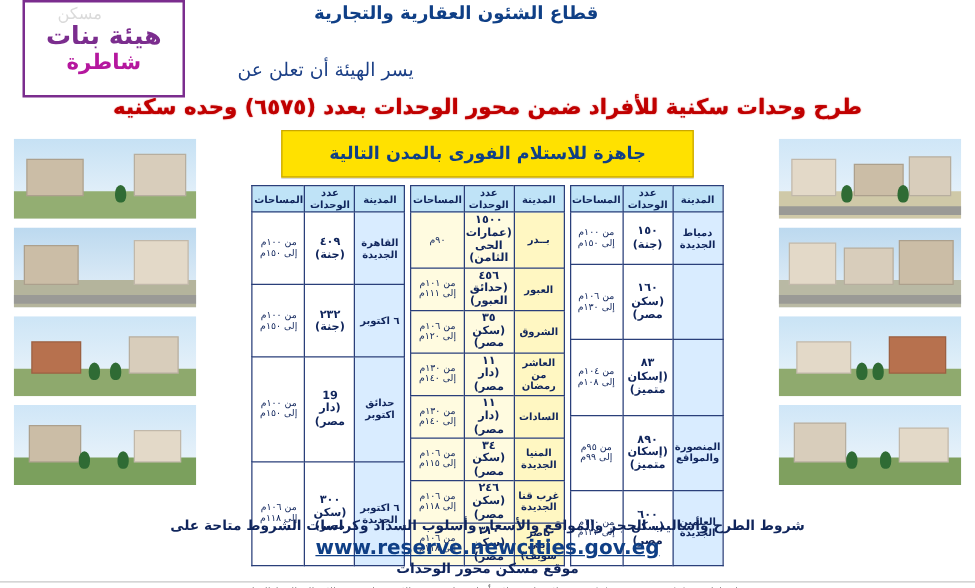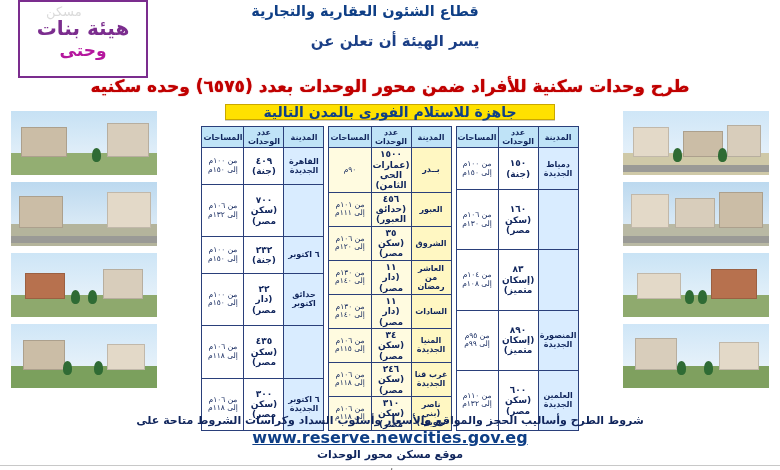--- a/index.html
+++ b/index.html
@@ -67,23 +67,23 @@
     z-index:40;
   }
   .wm-1 { color:#7b2d8e; font-weight:bold; font-size:20px; line-height:1; letter-spacing:-1px; }
   .wm-2 { color:#b5179e; font-weight:bold; font-size:17px; line-height:1.1; margin-top:3px;}
   .wm-ghost {
     position:absolute; top:2px; left:26px;
     color:#bdbdbd; font-size:13px; opacity:.55;
   }
 
   .sub-line {
-    position:absolute; top:32px; right:180px; left:190px;
-    text-align:center;
-    color:#1b3f86; font-size:15px; font-weight:bold;
+    position:absolute; top:47px; right:180px; left:190px;
+    text-align:left;
+    color:#1b3f86; font-size:15px; font-weight:normal;
   }
 
   .red-line {
     position:absolute; top:76px; right:14px; left:14px;
     text-align:center;
     color:#c00000; font-weight:bold; font-size:17px;
     text-shadow:0 0 1px #c00000;
   }
 
   
@@ -104,21 +104,21 @@
   .bldg.r  { background:#b7714e; }
   .tree { position:absolute; bottom:20%; width:9px; height:14px; background:#2f6b34; border-radius:50% 50% 40% 40%; }
   .road { position:absolute; left:0; right:0; bottom:4%; height:12%; background:#9a9a96; }
 
   
   .center {
     position:absolute; top:104px; right:166px; left:166px; bottom:56px;
   }
   .ribbon {
     margin:0 auto 6px auto;
-    width:330px; height:16px;
+    width:330px; height:38px;
     background:#ffe100;
     border:1px solid #caa700;
     display:flex; align-items:center; justify-content:center;
     color:#0f3f86; font-weight:bold; font-size:14px;
     box-shadow:0 1px 0 rgba(0,0,0,.2);
   }
 
   .tables {
     display:flex; flex-direction:row; gap:4px; justify-content:center;
   }
@@ -176,21 +176,21 @@
 
     <div class="hdr-title">
       <span class="l2">قطاع الشئون العقارية والتجارية</span>
     </div>
 
     <div class="sub-line">يسر الهيئة أن تعلن عن</div>
 
     <div class="watermark">
       <div class="wm-ghost">مسكن</div>
       <div class="wm-1">هيئة بنات</div>
-      <div class="wm-2">وحتى</div>
+      <div class="wm-2">شاطرة</div>
     </div>
   </div>
 
   <div class="red-line">طرح وحدات سكنية للأفراد ضمن محور الوحدات بعدد (٦٥٧٥) وحده سكنيه</div>
 
   <div class="photo-col right">
     <div class="photo">
       <div class="ph-sky" style="background:linear-gradient(#cfe6f7,#eef5fb)"></div>
       <div class="ph-ground" style="background:#cfc9a8"></div>
       <div class="bldg" style="right:8px;width:34px;height:32px"></div>
@@ -290,21 +290,21 @@
             </tr>
             <tr>
               <td class="c-city city-blue"></td>
               <td class="c-units">٨٣
 (إسكان متميز)</td>
               <td class="c-area">من ١٠٤م
 إلى ١٠٨م</td>
             </tr>
             <tr>
               <td class="c-city city-blue">المنصورة
-الجديدة</td>
+والمواقع</td>
               <td class="c-units">٨٩٠
 (إسكان متميز)</td>
               <td class="c-area">من ٩٥م
 إلى ٩٩م</td>
             </tr>
             <tr>
               <td class="c-city city-blue">العلمين
 الجديدة</td>
               <td class="c-units">٦٠٠
 (سكن مصر)</td>
@@ -394,47 +394,33 @@
           <tbody>
             <tr>
               <td class="c-city city-blue">القاهرة
 الجديدة</td>
               <td class="c-units">٤٠٩
 (جنة)</td>
               <td class="c-area">من ١٠٠م
 إلى ١٥٠م</td>
             </tr>
             <tr>
-              <td class="c-city city-blue"></td>
-              <td class="c-units">٧٠٠
-(سكن مصر)</td>
-              <td class="c-area">من ١٠٦م
-إلى ١٣٢م</td>
-            </tr>
-            <tr>
               <td class="c-city city-blue">٦ اكتوبر</td>
               <td class="c-units">٢٣٢
 (جنة)</td>
               <td class="c-area">من ١٠٠م
 إلى ١٥٠م</td>
             </tr>
             <tr>
               <td class="c-city city-blue">حدائق
 اكتوبر</td>
-              <td class="c-units">٢٢
+              <td class="c-units">19
 (دار مصر)</td>
               <td class="c-area">من ١٠٠م
 إلى ١٥٠م</td>
-            </tr>
-            <tr>
-              <td class="c-city city-blue"></td>
-              <td class="c-units">٤٣٥
-(سكن مصر)</td>
-              <td class="c-area">من ١٠٦م
-إلى ١١٨م</td>
             </tr>
             <tr>
               <td class="c-city city-blue">٦ اكتوبر
 الجديدة</td>
               <td class="c-units">٣٠٠
 (سكن مصر)</td>
               <td class="c-area">من ١٠٦م
 إلى ١١٨م</td>
             </tr>
           </tbody>

